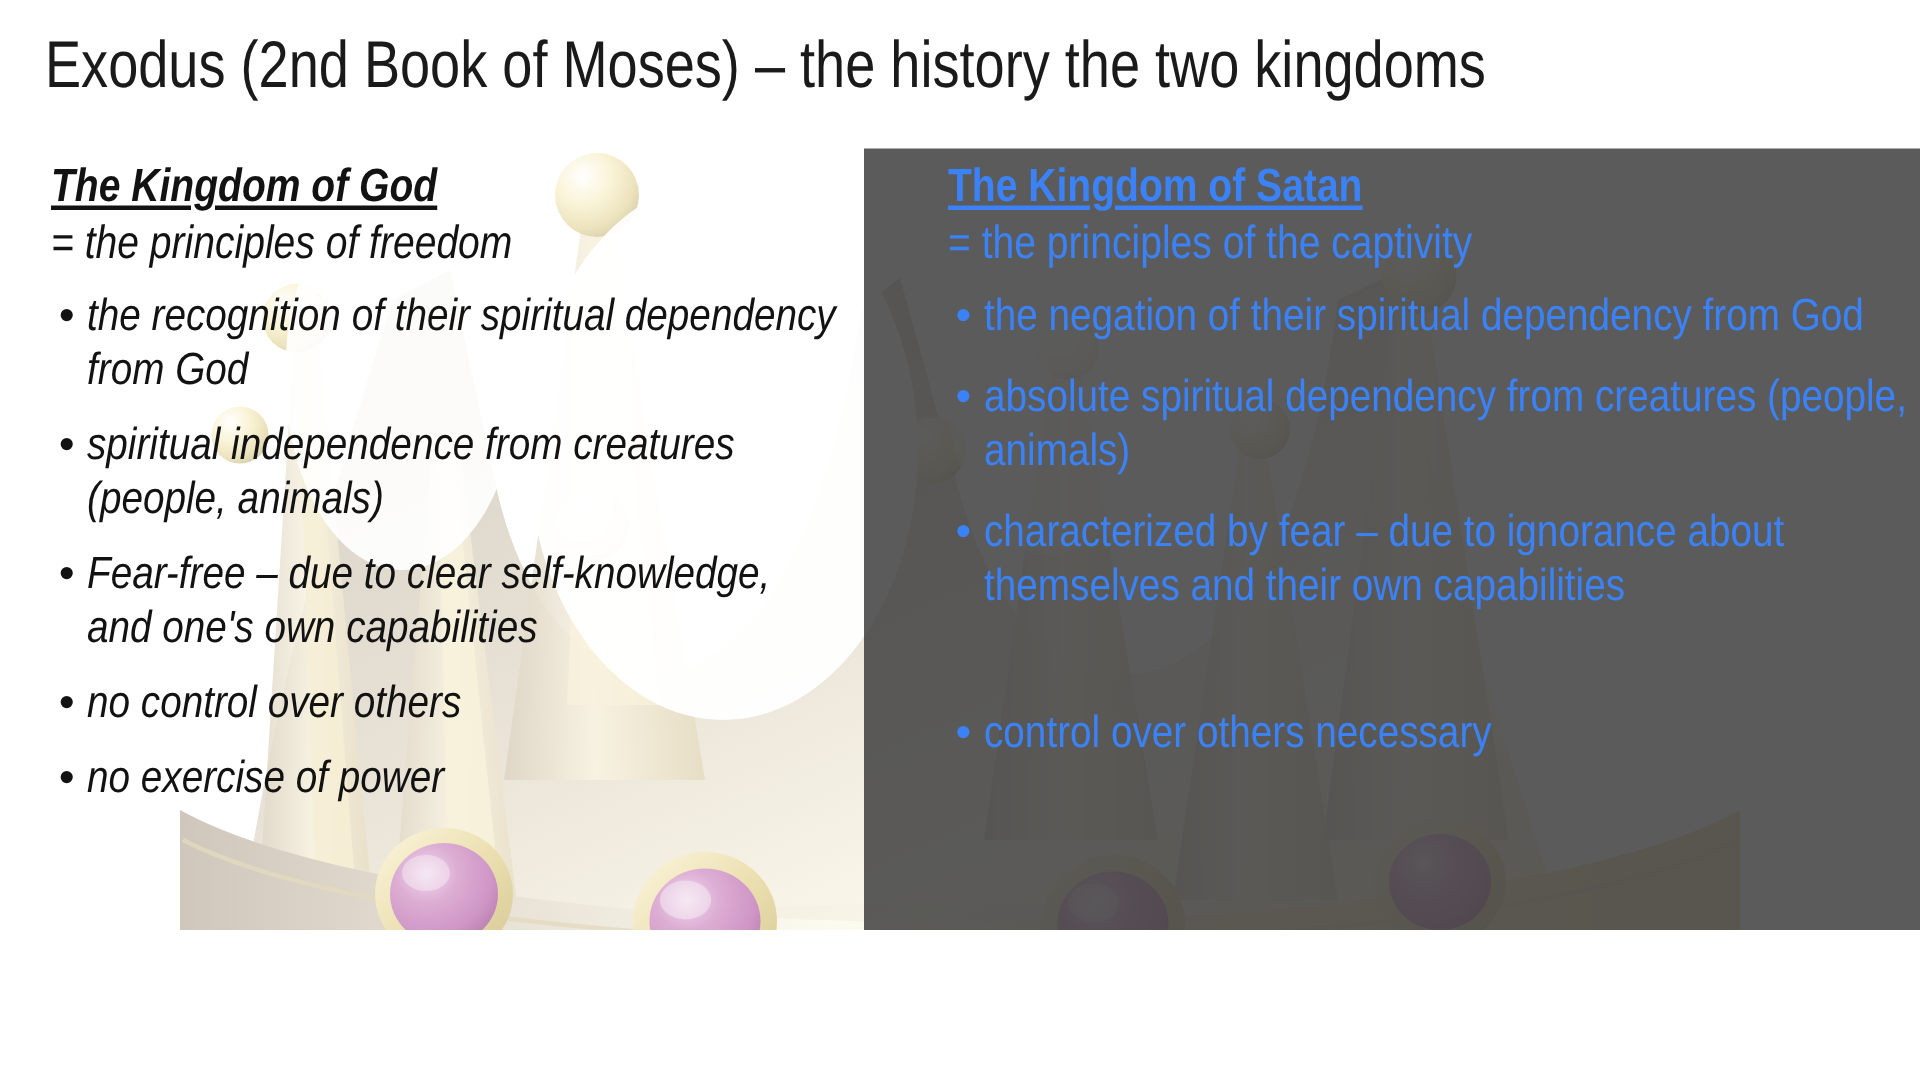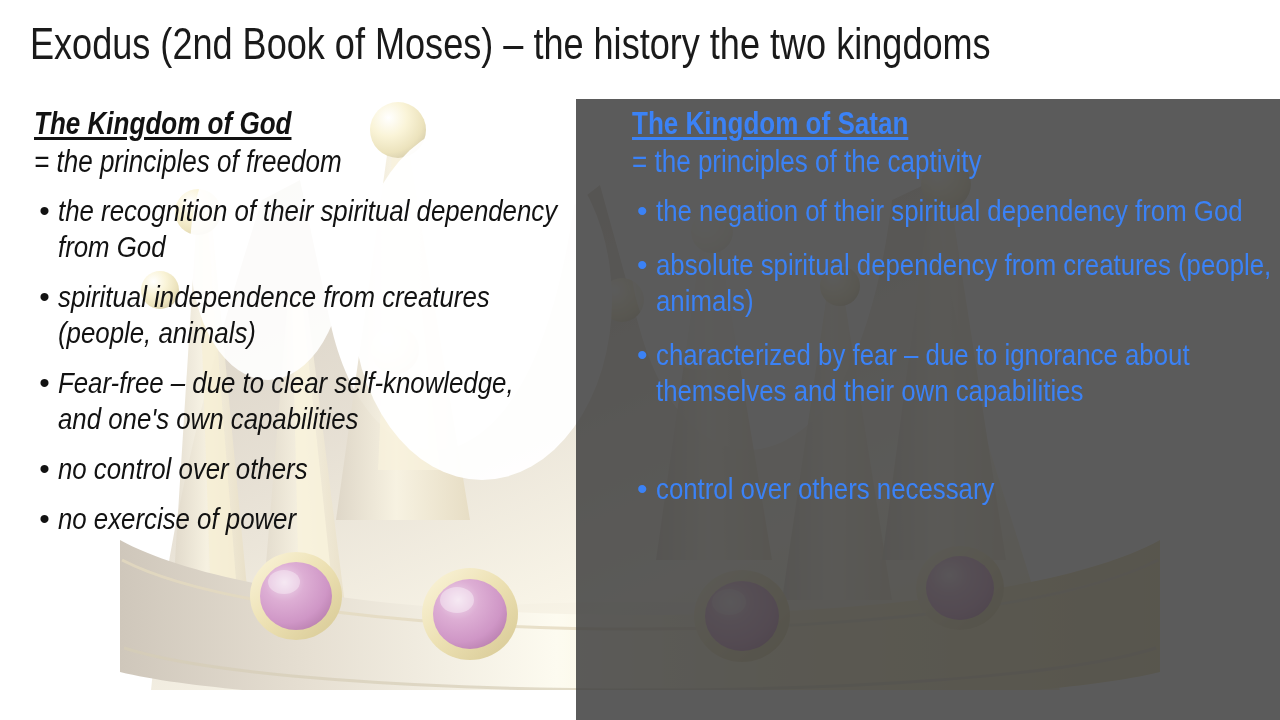--- a/index.html
+++ b/index.html
@@ -3,21 +3,21 @@
 <meta charset="utf-8">
 <style>
   html, body {
     margin: 0;
     padding: 0;
     background: #ffffff;
   }
   #slide {
     position: relative;
     width: 1280px;
-    height: 720px;
+    height: 620px;
     overflow: hidden;
     background: #ffffff;
     font-family: "Liberation Sans", "DejaVu Sans", sans-serif;
   }
 
   
   #crown-art {
     position: absolute;
     left: 0;
     top: 0;

